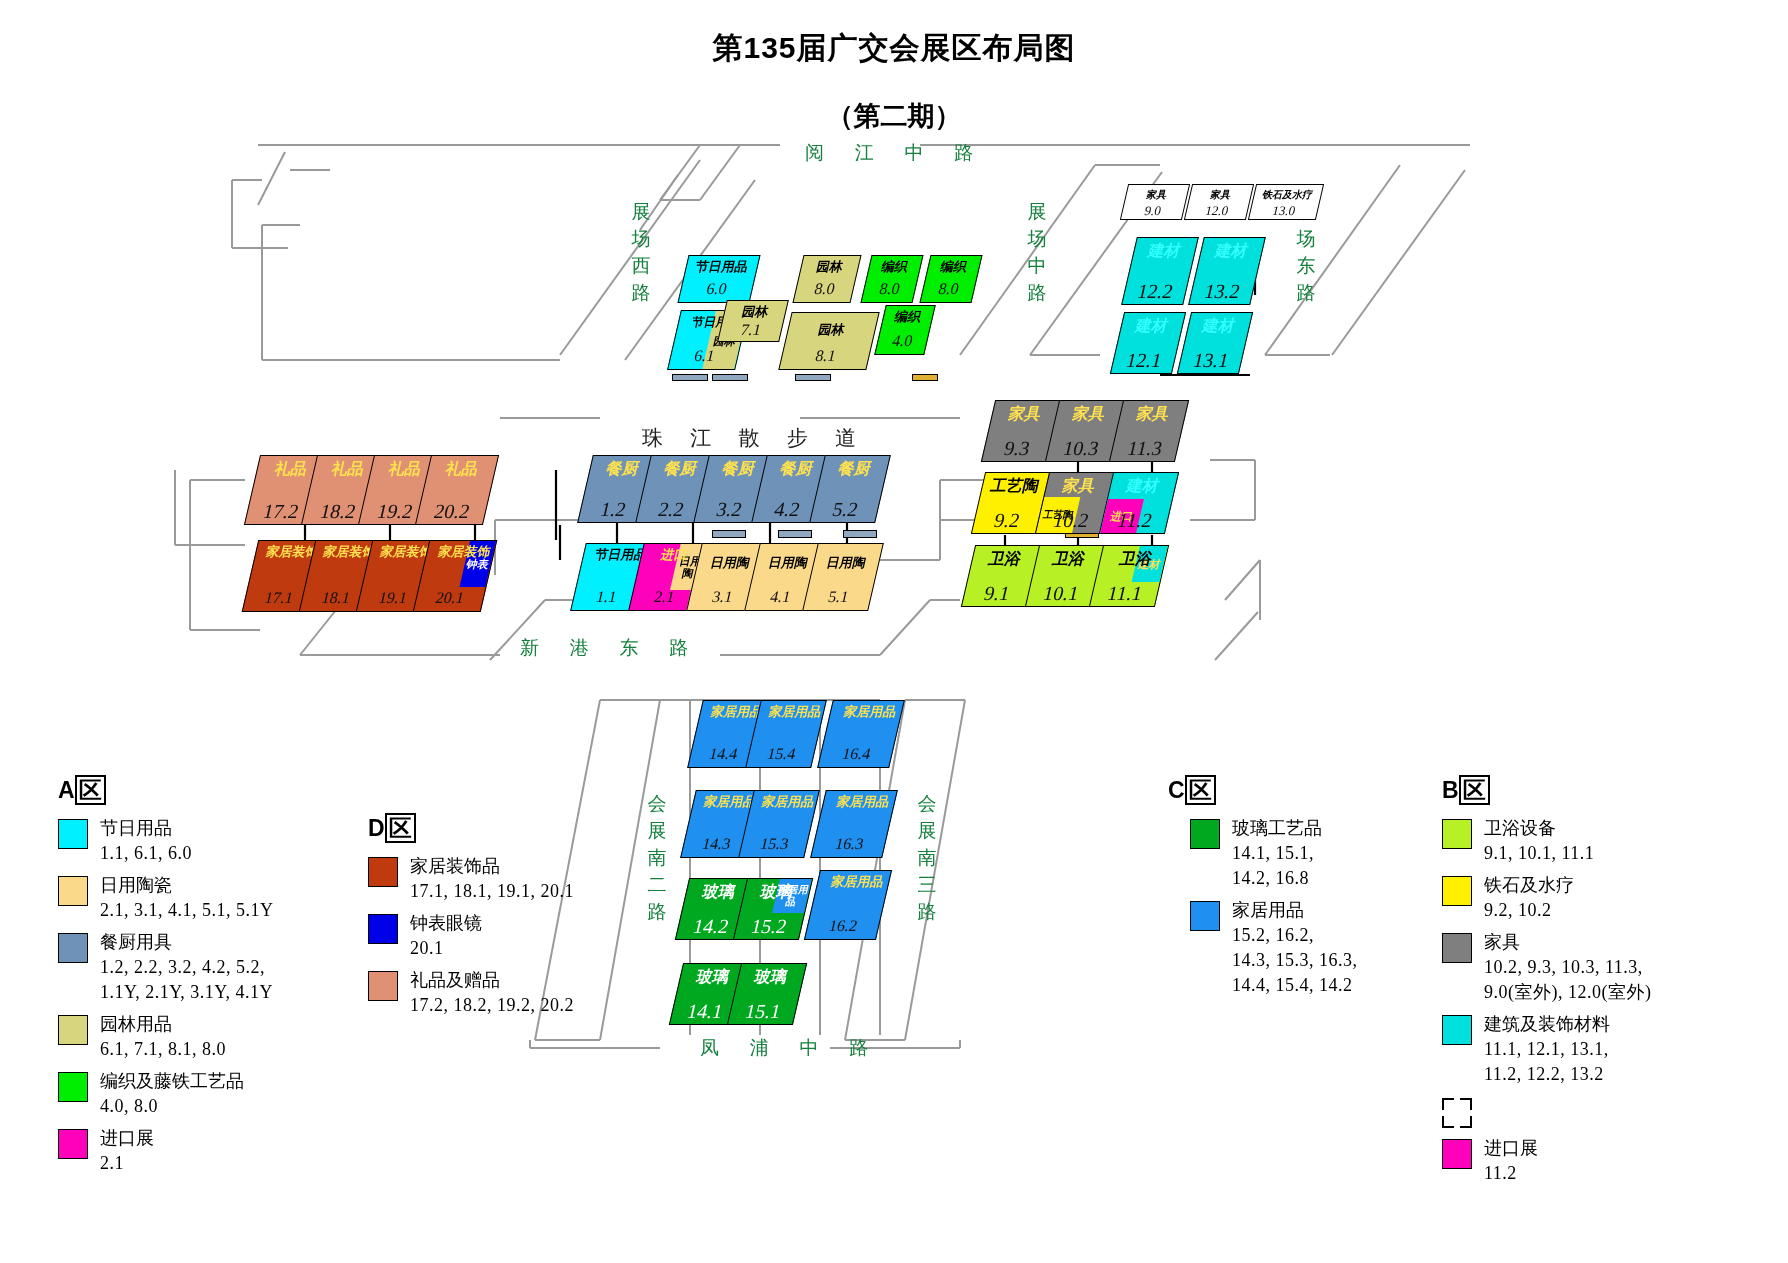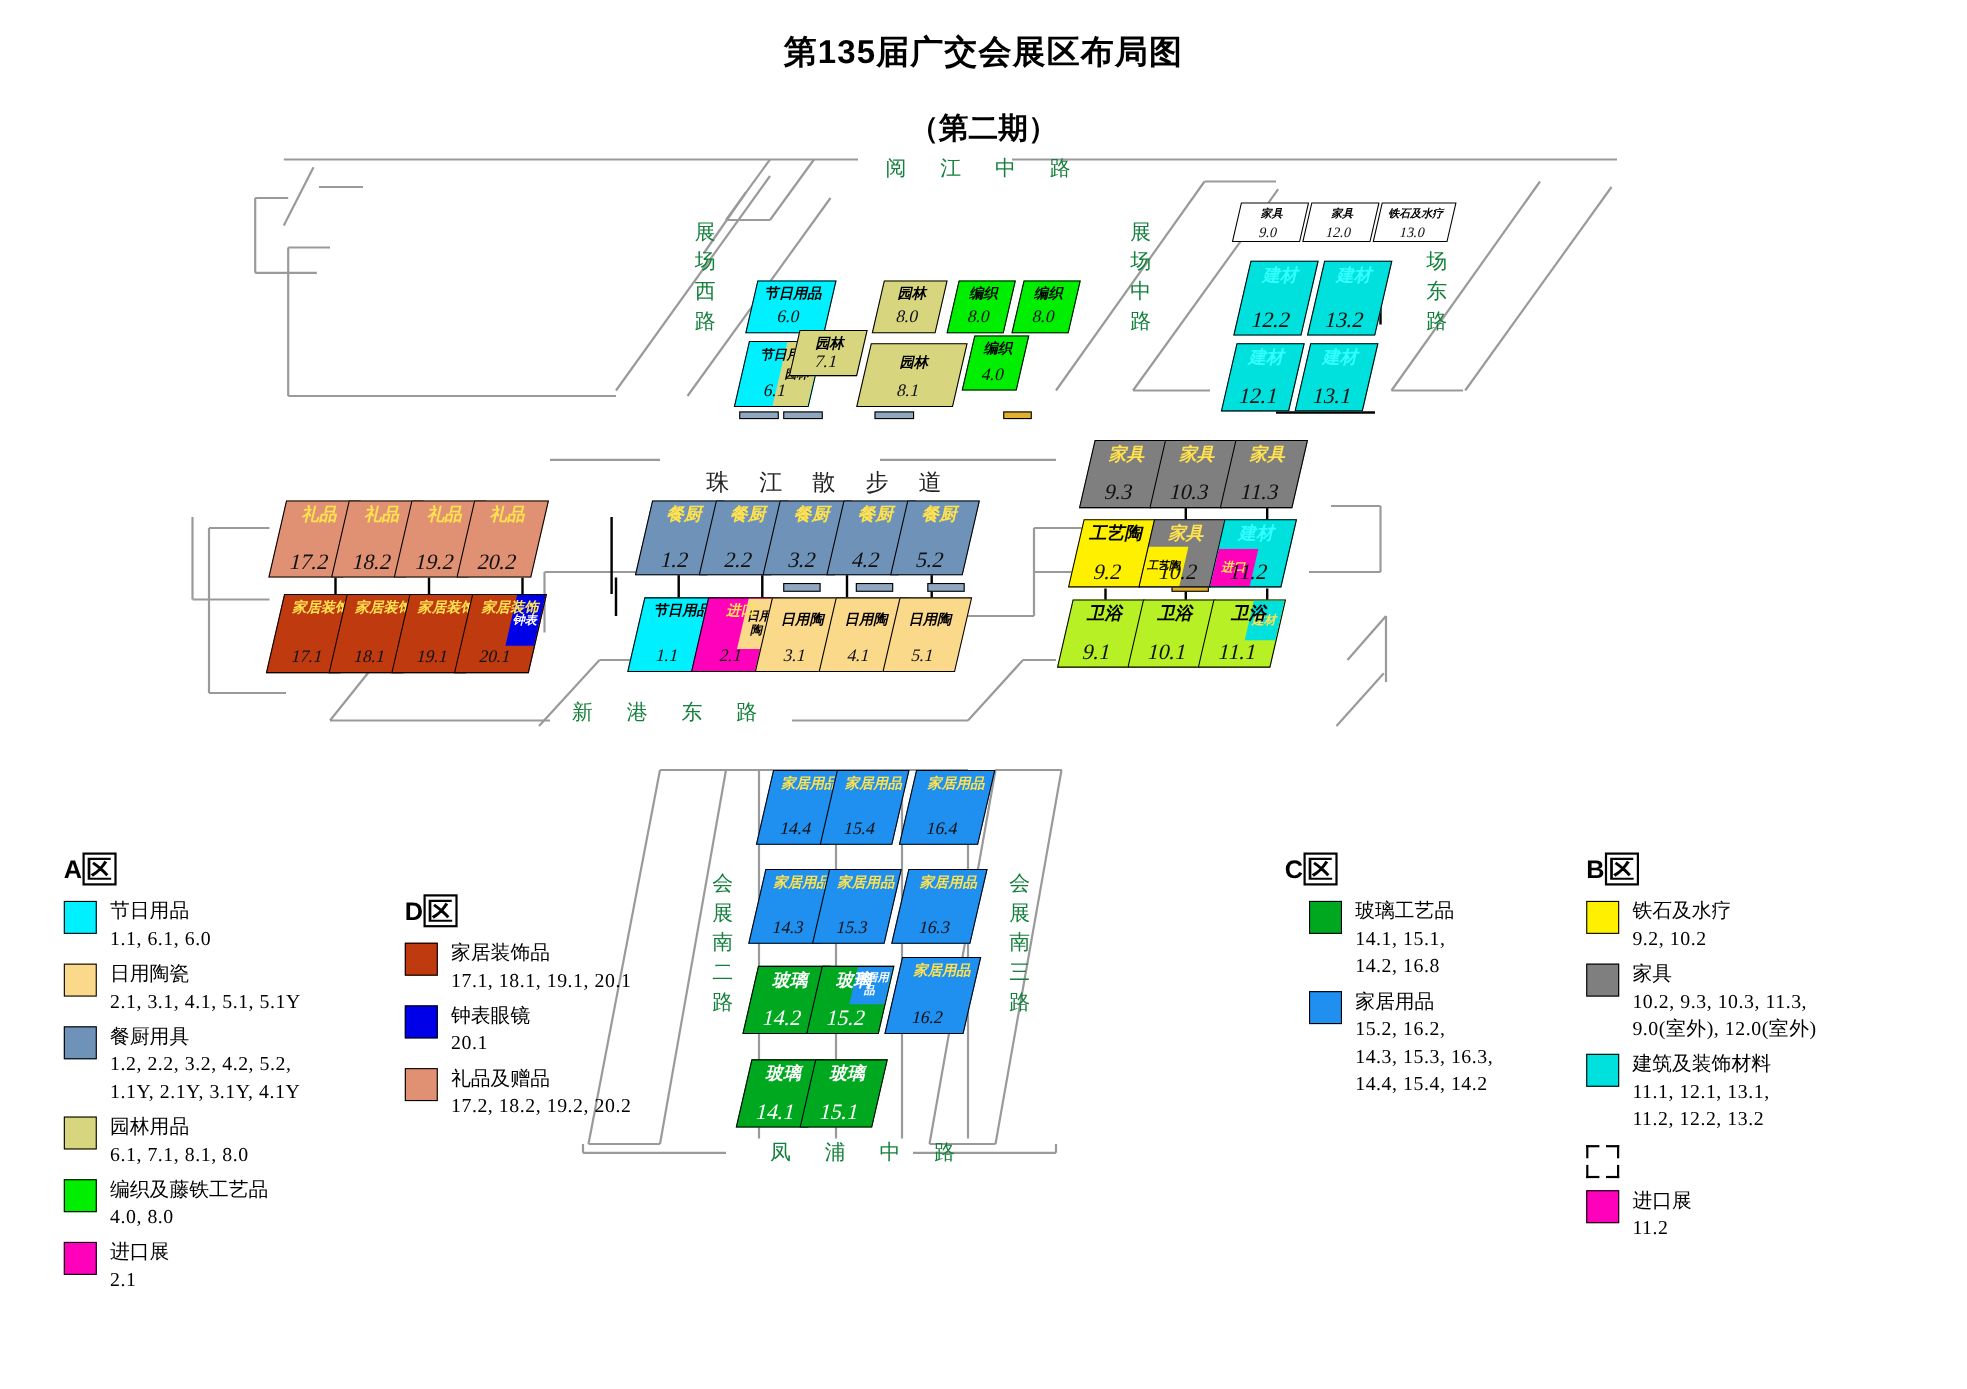--- a/index.html
+++ b/index.html
@@ -548,20 +548,27 @@
 14.4, 15.4, 14.2</div>
       </div>
   </div>
 </div>
 
 <div class="legend" style="left:1442px;top:775px;width:330px;">
   <h3>
     <span>B</span><span class="boxed">区</span>
   </h3>
   <div class="lrow">
+    <div class="swatch" style="background:#b6f025;"></div>
+    <div class="ltext">
+        <div class="cn">卫浴设备</div>
+      <div class="nums">9.1, 10.1, 11.1</div>
+      </div>
+  </div>
+  <div class="lrow">
     <div class="swatch" style="background:#fff000;"></div>
     <div class="ltext">
         <div class="cn">铁石及水疗</div>
       <div class="nums">9.2, 10.2</div>
       </div>
   </div>
   <div class="lrow">
     <div class="swatch" style="background:#7f7f7f;"></div>
     <div class="ltext">
         <div class="cn">家具</div>

